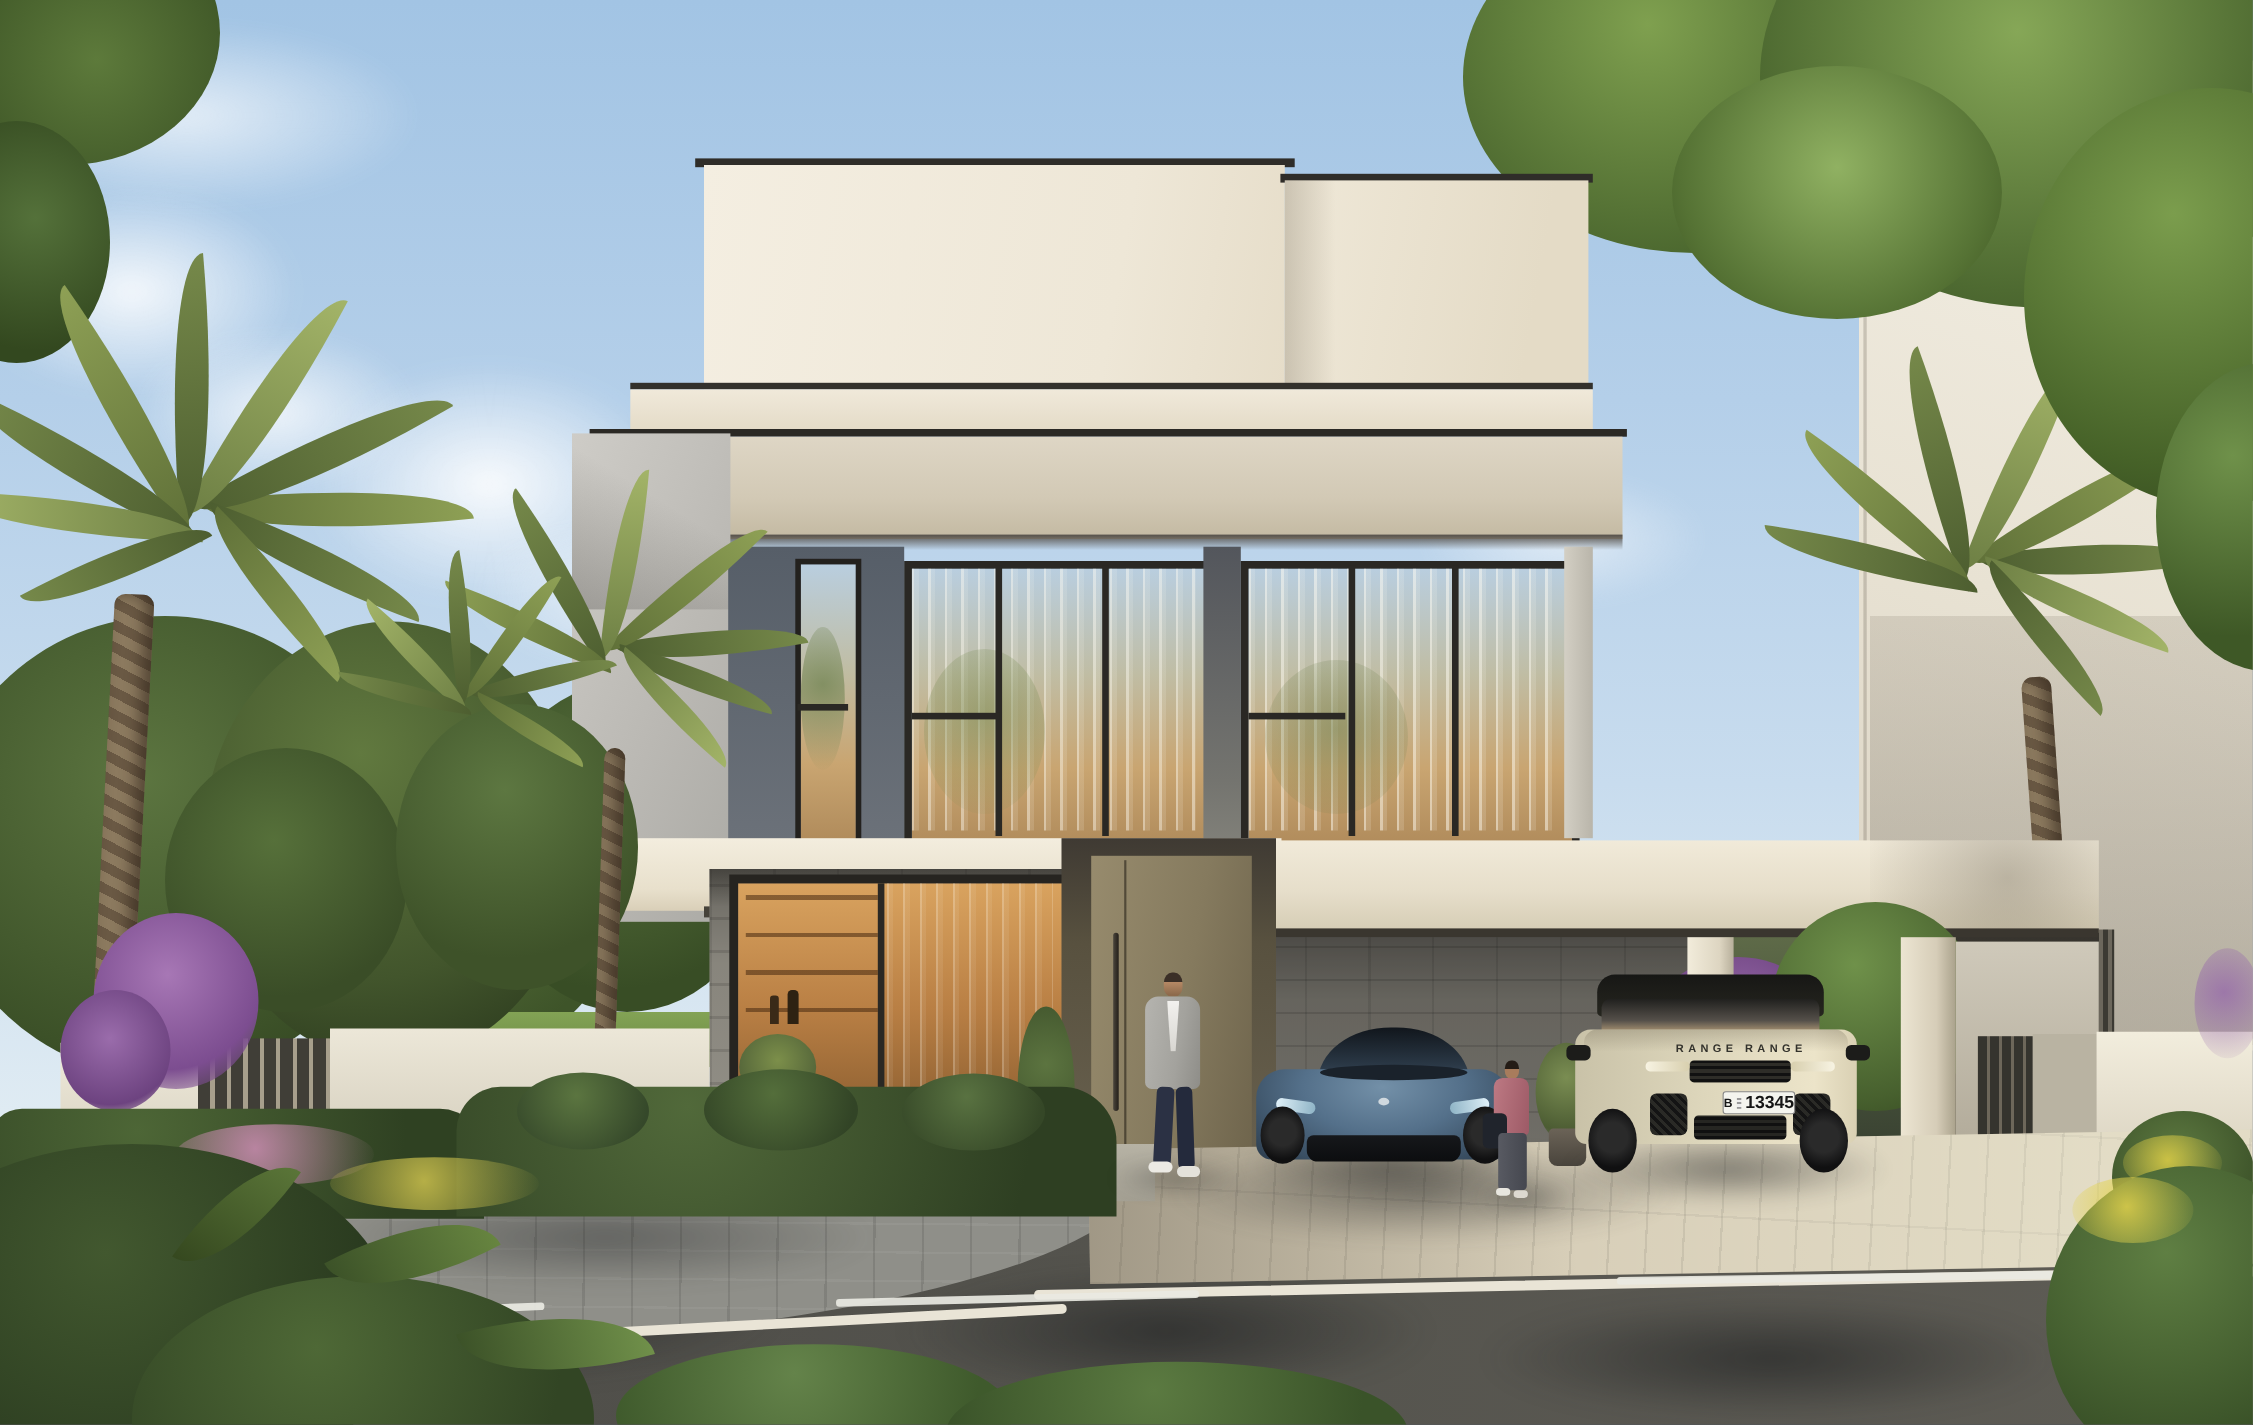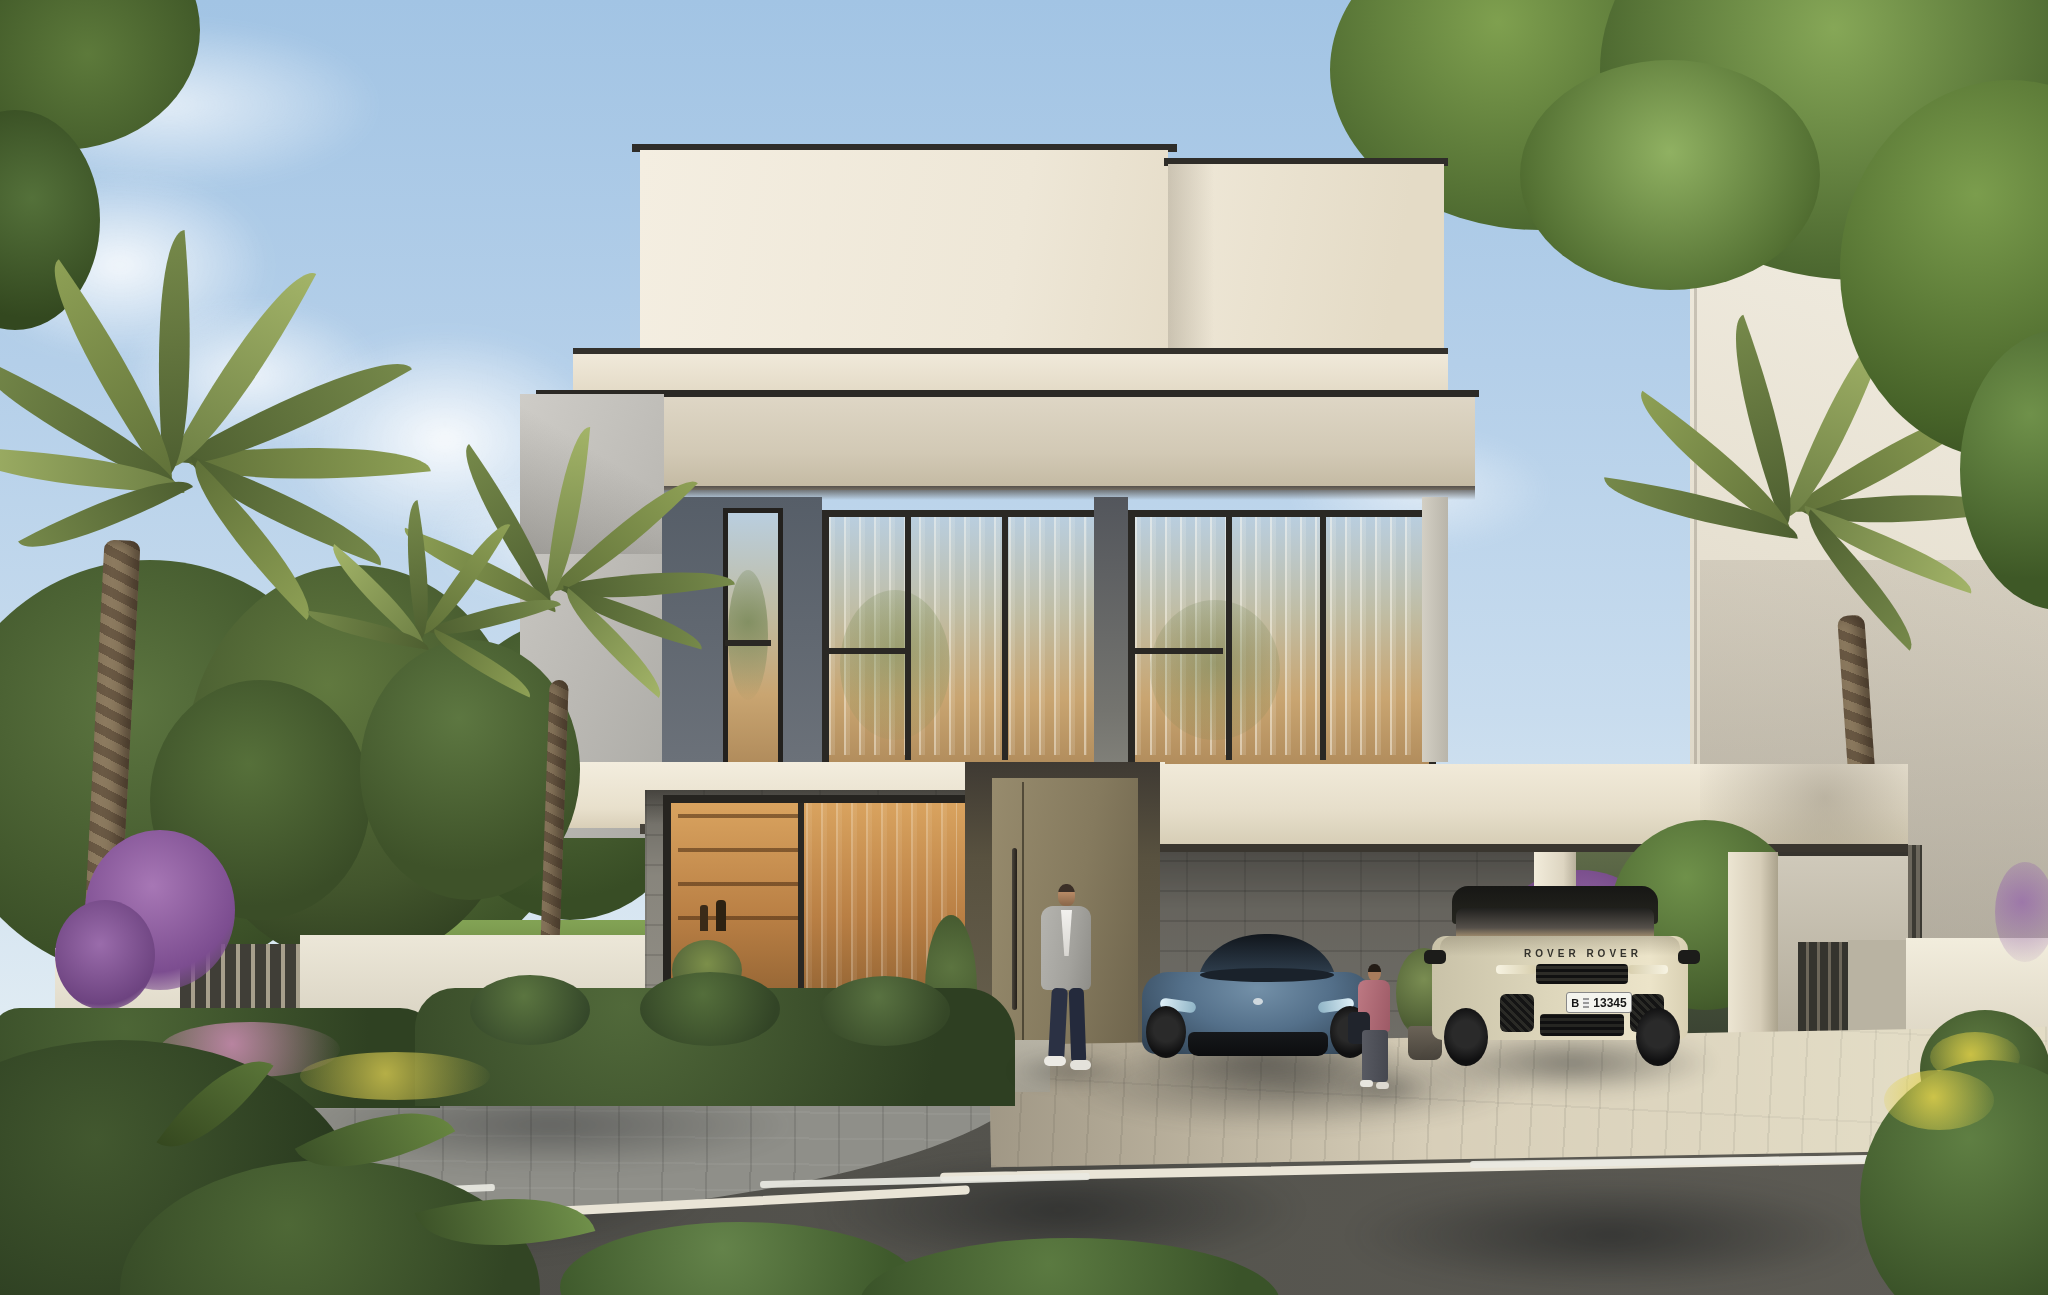--- a/index.html
+++ b/index.html
@@ -229,31 +229,31 @@
   <div class="wheel" style="left:1330px;top:1006px;width:40px;height:52px;"></div>
 
   <div class="blob" style="left:1396px;top:948px;width:56px;height:90px;background:radial-gradient(circle at 50% 35%,#7a8d52,#4c5c33 75%,rgba(0,0,0,0));"></div>
   <div class="abs" style="left:1408px;top:1026px;width:34px;height:34px;background:linear-gradient(180deg,#6b6357,#49443c);border-radius:4px 4px 8px 8px;"></div>
 
   <div class="rshadow" style="left:1420px;top:1032px;width:300px;height:62px;opacity:.9;"></div>
   <div class="abs" style="left:1452px;top:886px;width:206px;height:38px;border-radius:16px 16px 4px 4px;background:linear-gradient(180deg,#171715,#26261f);"></div>
   <div class="abs" style="left:1456px;top:908px;width:198px;height:44px;border-radius:8px;background:linear-gradient(180deg,#20201e 0%,#55504a 45%,#c3a87e 75%,#d8bf95 100%);"></div>
   <div class="abs" style="left:1432px;top:936px;width:256px;height:104px;border-radius:14px 14px 10px 10px;background:linear-gradient(90deg,#c9c2a8 0%,#ddd6bb 45%,#ece4c9 85%,#d9d0b3 100%);"></div>
   <div class="abs" style="left:1440px;top:936px;width:240px;height:20px;border-radius:12px 12px 0 0;background:linear-gradient(180deg,rgba(120,112,92,.35),rgba(120,112,92,0));"></div>
-  <div class="abs badge" style="left:1508px;top:948px;width:150px;text-align:center;">ROVER ROVER</div>
+  <div class="abs badge" style="left:1508px;top:948px;width:150px;text-align:center;">RANGE RANGE</div>
   <div class="abs" style="left:1536px;top:964px;width:92px;height:20px;border-radius:4px;background:repeating-linear-gradient(0deg,#111 0 3px,#2e2d28 3px 6px);"></div>
   <div class="abs" style="left:1496px;top:965px;width:40px;height:9px;border-radius:4px;background:linear-gradient(90deg,#f7f3e2,#d8cfae);"></div>
   <div class="abs" style="left:1628px;top:965px;width:40px;height:9px;border-radius:4px;background:linear-gradient(90deg,#d8cfae,#f7f3e2);"></div>
   <div class="abs" style="left:1500px;top:994px;width:34px;height:38px;border-radius:6px;background:repeating-linear-gradient(45deg,#141414 0 3px,#2a2a26 3px 6px);"></div>
   <div class="abs" style="left:1630px;top:994px;width:34px;height:38px;border-radius:6px;background:repeating-linear-gradient(45deg,#141414 0 3px,#2a2a26 3px 6px);"></div>
   <div class="abs" style="left:1540px;top:1014px;width:84px;height:22px;border-radius:4px;background:repeating-linear-gradient(0deg,#101010 0 3px,#262622 3px 6px);"></div>
   <div class="abs plate" style="left:1566px;top:992px;width:64px;height:19px;">
     <span style="font-size:11px;">B</span>
     <span style="width:6px;height:10px;background:repeating-linear-gradient(0deg,#999 0 2px,#eee 2px 4px);"></span>
-    <span style="font-size:12px;">13345</span>
+    <span style="font-size:16px;">13345</span>
   </div>
   <div class="abs" style="left:1424px;top:950px;width:22px;height:14px;border-radius:5px;background:#1c1c1a;"></div>
   <div class="abs" style="left:1678px;top:950px;width:22px;height:14px;border-radius:5px;background:#1c1c1a;"></div>
   <div class="wheel" style="left:1444px;top:1008px;width:44px;height:58px;"></div>
   <div class="wheel" style="left:1636px;top:1008px;width:44px;height:58px;"></div>
 
   <div class="rshadow" style="left:1010px;top:1058px;width:120px;height:26px;opacity:.8;"></div>
   <div class="abs" style="left:1058px;top:884px;width:17px;height:22px;border-radius:45% 45% 40% 40%;background:linear-gradient(180deg,#3b2f27 0 38%,#b78a66 38%,#8d6a4c 92%);"></div>
   <div class="abs" style="left:1041px;top:906px;width:50px;height:84px;border-radius:12px 12px 6px 6px;background:linear-gradient(100deg,#b5b4af 0%,#a3a29d 60%,#8e8d88 100%);"></div>
   <div class="abs" style="left:1061px;top:910px;width:11px;height:46px;background:linear-gradient(180deg,#f2f1ee,#d8d6d1);clip-path:polygon(0 0,100% 0,70% 100%,30% 100%);"></div>

